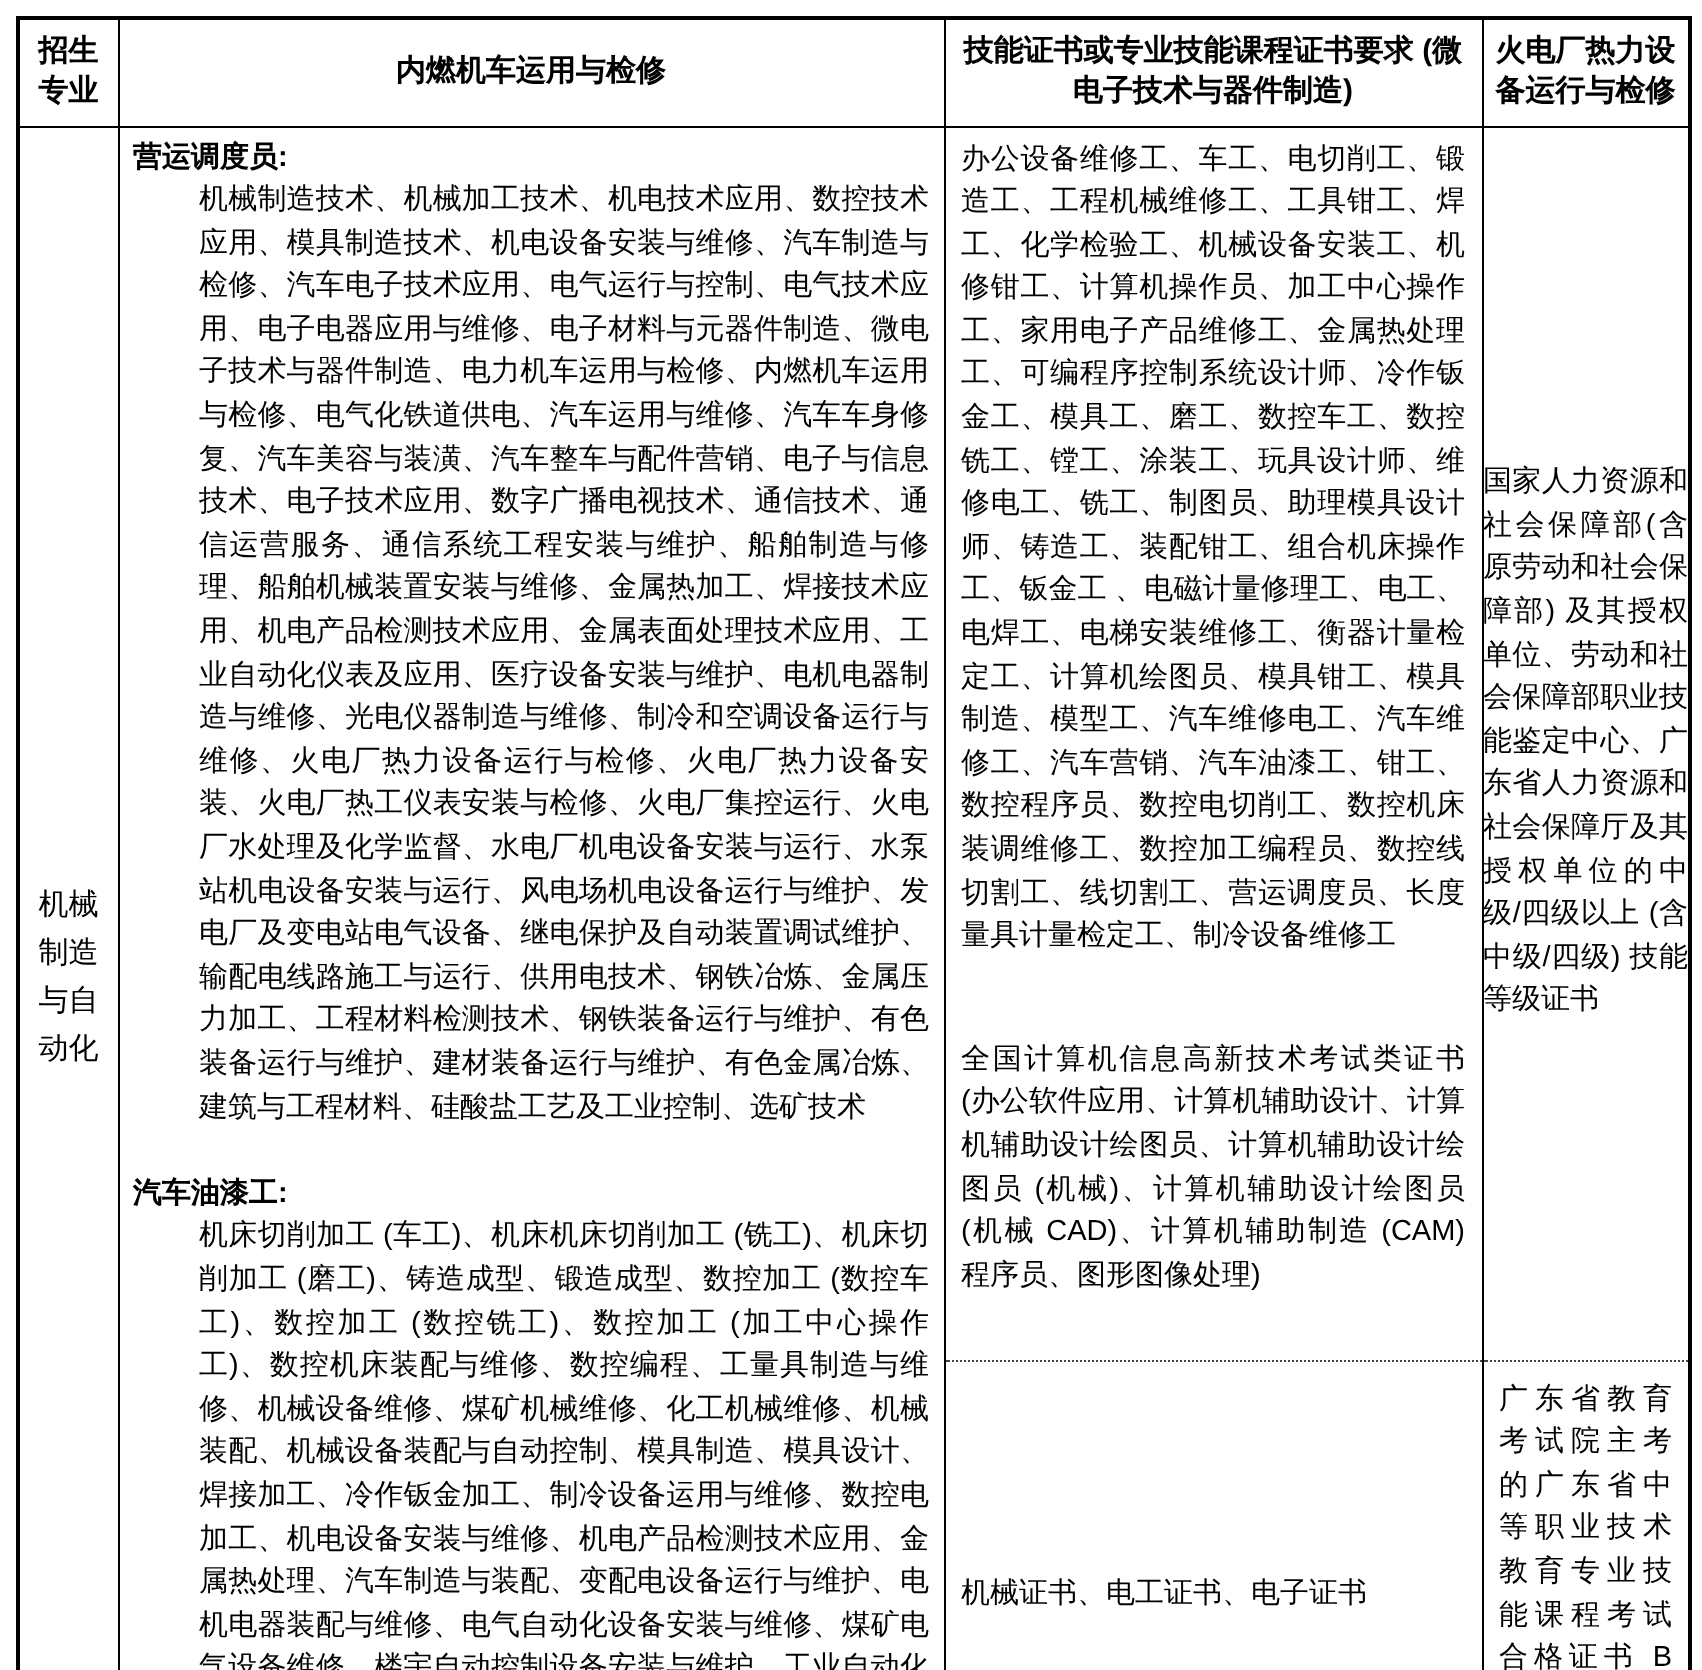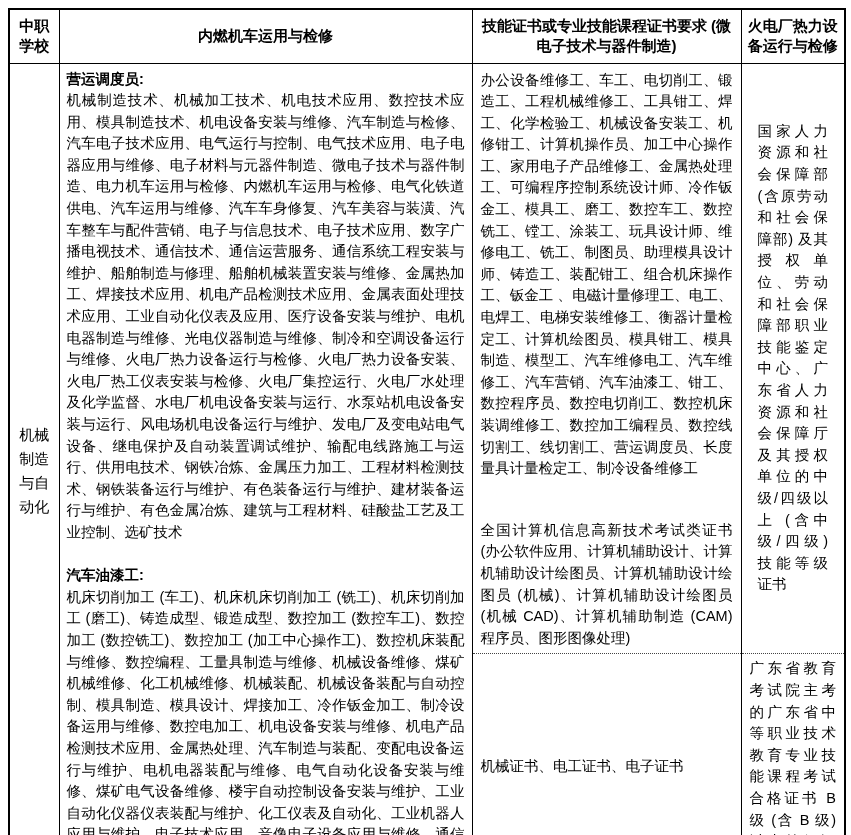--- a/index.html
+++ b/index.html
@@ -42,32 +42,32 @@
     padding: 2px 9px;
     font-size: 15px;
     line-height: 24px;
   }
   td.majors-cell {
     vertical-align: top;
     text-align: justify;
     padding: 5px 7px 4px 7px;
   }
   .school-label { font-weight: bold; }
-  .majors-para { text-align: justify; }
+  .majors-para { text-align: justify; margin-left: 33px; }
   .block-gap { margin-top: 21.6px; }
   td.cert-top {
     vertical-align: top;
     text-align: justify;
     padding: 6px 8px 4px 8px;
     border-bottom: 1px dotted #444;
   }
   .cert-computer { margin-top: 40px; }
   td.auth-top {
     text-align: justify;
-    padding: 2px 16px;
+    padding: 2px 0;
     border-bottom: 1px dotted #444;
   }
   td.cert-bottom {
     vertical-align: middle;
     text-align: left;
     padding: 2px 8px;
     border-top: 1px dotted #444;
   }
   td.auth-bottom {
     vertical-align: middle;
@@ -82,21 +82,21 @@
 <div class="page">
   <table class="doc-table">
     <colgroup>
       <col class="c1">
         <col class="c2">
         <col class="c3">
         <col class="c4">
     </colgroup>
     <tbody>
         <tr class="header-row">
-      <th>中职学校</th>
+      <th>招生专业</th>
       <th>内燃机车运用与检修</th>
       <th>技能证书或专业技能课程证书要求 (微电子技术与器件制造)</th>
       <th>火电厂热力设备运行与检修</th>
     </tr>
     <tr class="body-top">
       <td class="major-cell" rowspan="2">机械制造与自动化</td>
       <td class="majors-cell" rowspan="2">
         <div class="school-label">营运调度员:</div>
         <div class="majors-para">机械制造技术、机械加工技术、机电技术应用、数控技术应用、模具制造技术、机电设备安装与维修、汽车制造与检修、汽车电子技术应用、电气运行与控制、电气技术应用、电子电器应用与维修、电子材料与元器件制造、微电子技术与器件制造、电力机车运用与检修、内燃机车运用与检修、电气化铁道供电、汽车运用与维修、汽车车身修复、汽车美容与装潢、汽车整车与配件营销、电子与信息技术、电子技术应用、数字广播电视技术、通信技术、通信运营服务、通信系统工程安装与维护、船舶制造与修理、船舶机械装置安装与维修、金属热加工、焊接技术应用、机电产品检测技术应用、金属表面处理技术应用、工业自动化仪表及应用、医疗设备安装与维护、电机电器制造与维修、光电仪器制造与维修、制冷和空调设备运行与维修、火电厂热力设备运行与检修、火电厂热力设备安装、火电厂热工仪表安装与检修、火电厂集控运行、火电厂水处理及化学监督、水电厂机电设备安装与运行、水泵站机电设备安装与运行、风电场机电设备运行与维护、发电厂及变电站电气设备、继电保护及自动装置调试维护、输配电线路施工与运行、供用电技术、钢铁冶炼、金属压力加工、工程材料检测技术、钢铁装备运行与维护、有色装备运行与维护、建材装备运行与维护、有色金属冶炼、建筑与工程材料、硅酸盐工艺及工业控制、选矿技术</div>
         <div class="school-label block-gap">汽车油漆工:</div>

